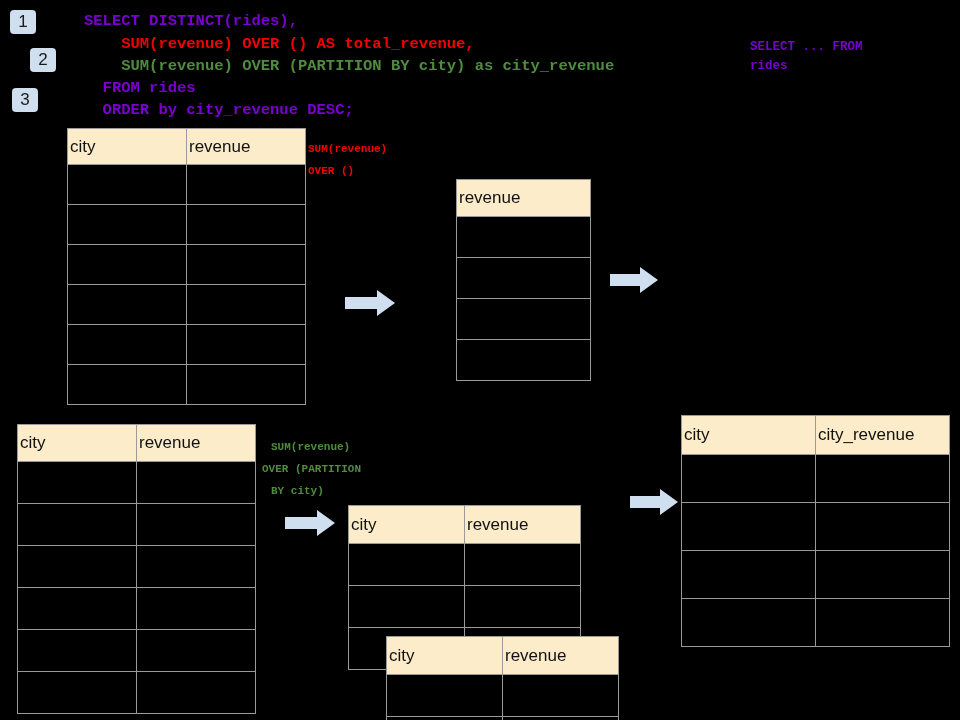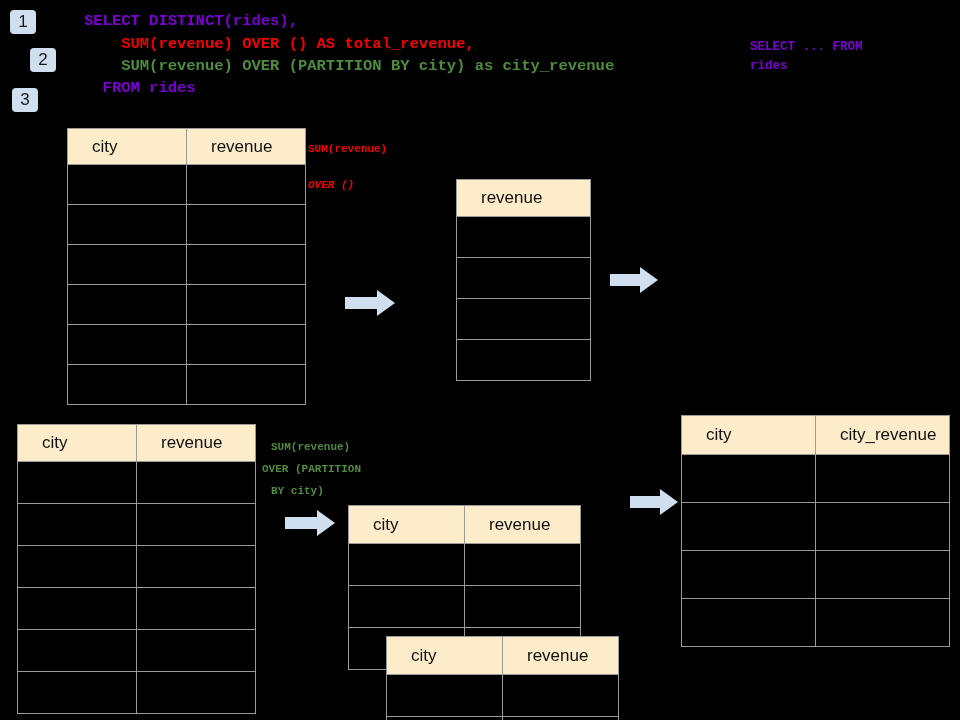--- a/index.html
+++ b/index.html
@@ -78,21 +78,21 @@
     padding: 0;
     margin: 0;
   }
   .tbl th {
     background: #fcecca;
     color: #111111;
     font-family: "Liberation Sans", sans-serif;
     font-weight: normal;
     font-size: 17px;
     text-align: left;
-    padding-left: 24px;
+    padding-left: 2px;
     box-sizing: border-box;
   }
   .tbl td {
     background: #000000;
   }
 
   
   .arrow {
     position: absolute;
   }
@@ -104,26 +104,27 @@
 <div id="stage">
 
   <div class="badge" style="left:10px; top:10px;">1</div>
   <div class="badge" style="left:30px; top:48px;">2</div>
   <div class="badge" style="left:12px; top:88px;">3</div>
 
   <div class="code code-purple" style="left:84px; top:11px;">SELECT DISTINCT(rides),</div>
   <div class="code code-green" style="left:84px; top:56px;">    SUM(revenue) OVER (PARTITION BY city) as city_revenue</div>
   <div class="code code-red" style="left:84px; top:34px;">    SUM(revenue) OVER () AS total_revenue,</div>
   <div class="code code-purple" style="left:84px; top:78px;">  FROM rides</div>
+  <div class="code code-purple" style="left:84px; top:100px;">  ORDER by city_revenue DESC;</div>
 
   <div class="side-label" style="left:750px; top:38px;text-align:center;">SELECT ... FROM</div>
   <div class="side-label" style="left:750px; top:57px;">rides</div>
 
   <div class="annot annot-red" style="left:308px; top:138px;">SUM(revenue)</div>
-  <div class="annot annot-red" style="left:308px; top:174px;font-style:italic;">OVER ()</div>
+  <div class="annot annot-red" style="left:308px; top:160px;">OVER ()</div>
 
   <div class="annot annot-green" style="left:271px; top:436px;">SUM(revenue)</div>
   <div class="annot annot-green" style="left:262px; top:458px;">OVER (PARTITION</div>
   <div class="annot annot-green" style="left:271px; top:480px;">BY city)</div>
 
   <table class="tbl" id="tbl-rides-top" style="left:67px; top:128px; width:238px;">
     <colgroup>
         <col style="width:119px">
         <col style="width:119px">
       </colgroup>

